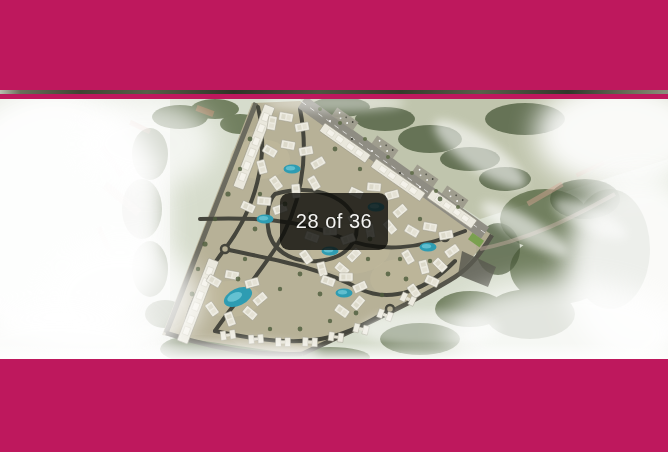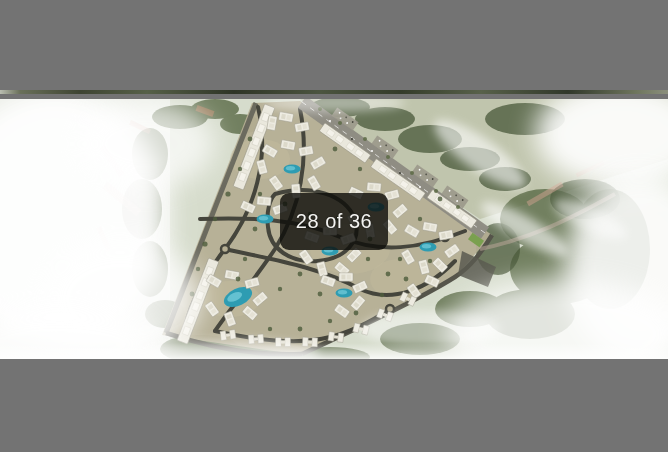--- a/index.html
+++ b/index.html
@@ -1,19 +1,19 @@
 <!DOCTYPE html>
 <html><head>
 <meta charset="utf-8">
 <style>
   * { margin:0; padding:0; box-sizing:border-box; }
   html,body { background:#ffffff; font-family:"Liberation Sans", sans-serif; }
   .page {
     position:relative; width:668px; height:452px;
-    background:#737373; overflow:hidden;
+    background:#be185d; overflow:hidden;
   }
   .prev-image-sliver {
     position:absolute; left:0; top:90px; width:668px; height:4px;
     background:linear-gradient(90deg,
       #b9bdb0 0%, #6a705a 3%, #3e4432 12%, #566048 22%, #2e3426 35%,
       #4c5540 48%, #343b2a 60%, #58614a 72%, #30372a 85%, #6d745c 95%, #8b8f7c 100%);
   }
   figure.photo {
     position:absolute; left:0; top:99px; width:668px; height:260px;
     overflow:hidden; cursor:pointer;

